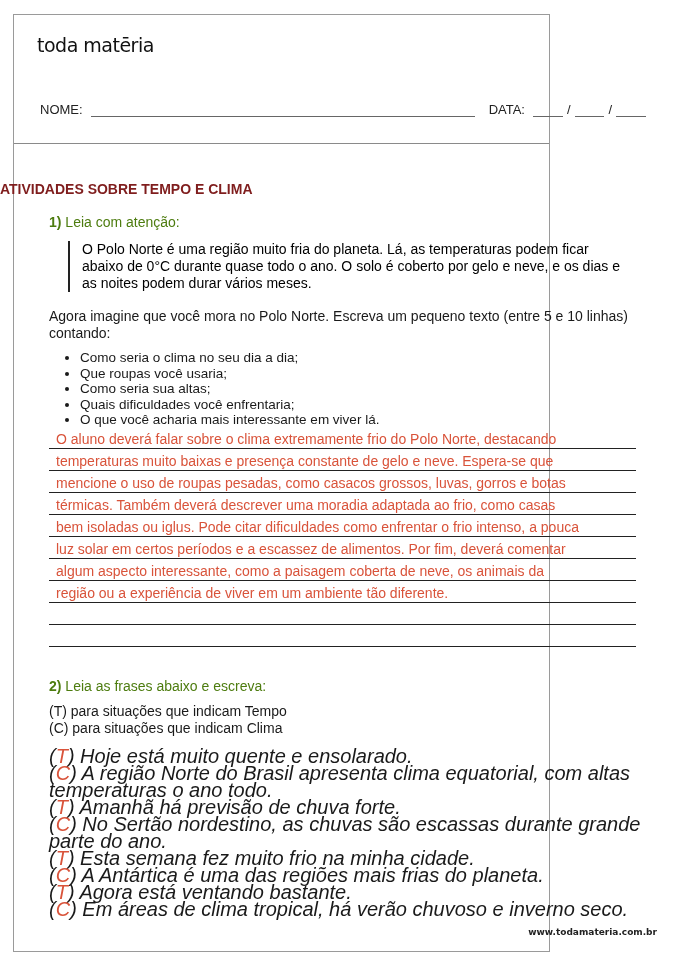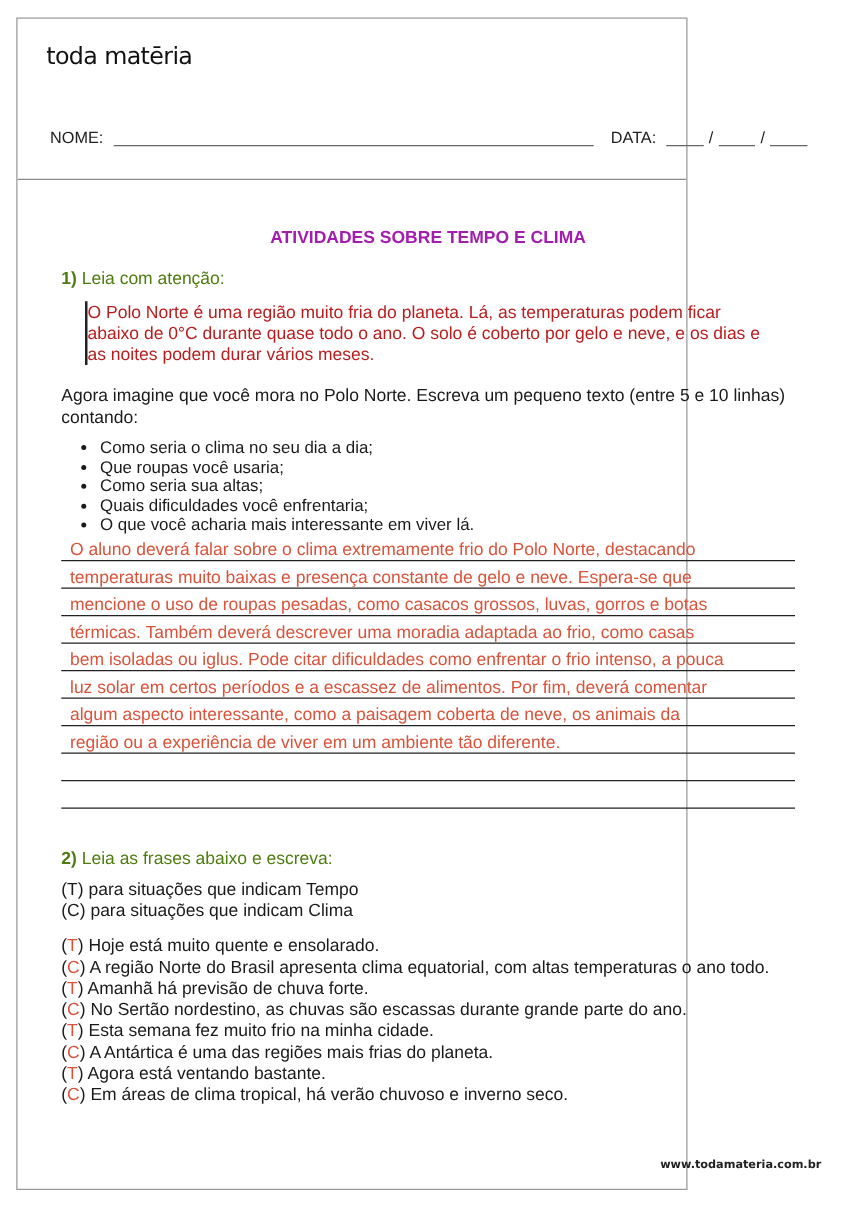--- a/index.html
+++ b/index.html
@@ -8,31 +8,31 @@
   .header-sep { position: absolute; left: 0; right: 0; top: 128px; border-top: 1.5px solid #8a8a8a; }
   .logo { position: absolute; left: 23px; top: 19px; font-family: "DejaVu Sans", sans-serif; font-size: 19px; letter-spacing: -0.5px; color: #111; }
   .field-row { position: absolute; font-size: 13px; color: #222; display: flex; align-items: flex-end; }
   .field-line { border-bottom: 1px solid #666; height: 12px; display: inline-block; }
   .row-escola { left: 26px; top: 60px; width: 606px; }
   .row-nome { left: 26px; top: 87px; width: 606px; }
   .lbl { white-space: nowrap; margin-right: 8px; }
   .date-part { display: inline-block; width: 30px; border-bottom: 1px solid #666; height: 12px; }
   .slash { margin: 0 4px; }
 
-  .title { position: absolute; left: 0; right: 0; top: 181px; text-align: center; font-weight: bold; font-size: 14px; color: #a21caf; }
+  .title { position: absolute; left: 0; right: 0; top: 181px; font-weight: bold; font-size: 14px; color: #7f1d1d; }
   .q-head { position: absolute; font-size: 14px; color: #4d7c0f; }
   .q-head b { font-weight: bold; }
-  .quote { position: absolute; left: 68px; top: 241px; width: 540px; border-left: 2.5px solid #222; font-size: 14px; line-height: 17px; color: #b91c1c; }
+  .quote { position: absolute; left: 68px; top: 241px; width: 540px; border-left: 2.5px solid #222; padding-left: 12px; font-size: 14px; line-height: 17px; color: #000000; }
   .instr { position: absolute; left: 49px; top: 308px; width: 590px; font-size: 14px; line-height: 17px; }
   .bullets { position: absolute; left: 62px; top: 350px; margin: 0; padding: 0 0 0 18px; font-size: 13.5px; line-height: 15.5px; }
   .bullets li { margin: 0; }
   .answer-lines { position: absolute; left: 49px; top: 427px; width: 587px; }
   .ans-line { height: 22px; border-bottom: 1.5px solid #222; box-sizing: border-box; font-size: 14px; line-height: 24px; color: #d9533a; padding-left: 7px; white-space: nowrap; overflow: hidden; }
   .legend { position: absolute; left: 49px; top: 703px; font-size: 14px; line-height: 17px; }
-  .items { position: absolute; left: 49px; top: 748px; width: 600px; font-size: 14px; line-height: 17px; }
+  .items { position: absolute; left: 49px; top: 748px; width: 600px; font-size: 20px; line-height: 17px; font-style: italic; }
   .items .mark { color: #d9533a; }
   .footer-url { position: absolute; right: 28px; bottom: 30px; font-family: "DejaVu Sans", sans-serif; font-size: 9px; font-weight: bold; color: #222; }
 </style>
 </head>
 <body>
 
 <div class="sheet">
   <div class="logo">toda matēria</div>
 
 

